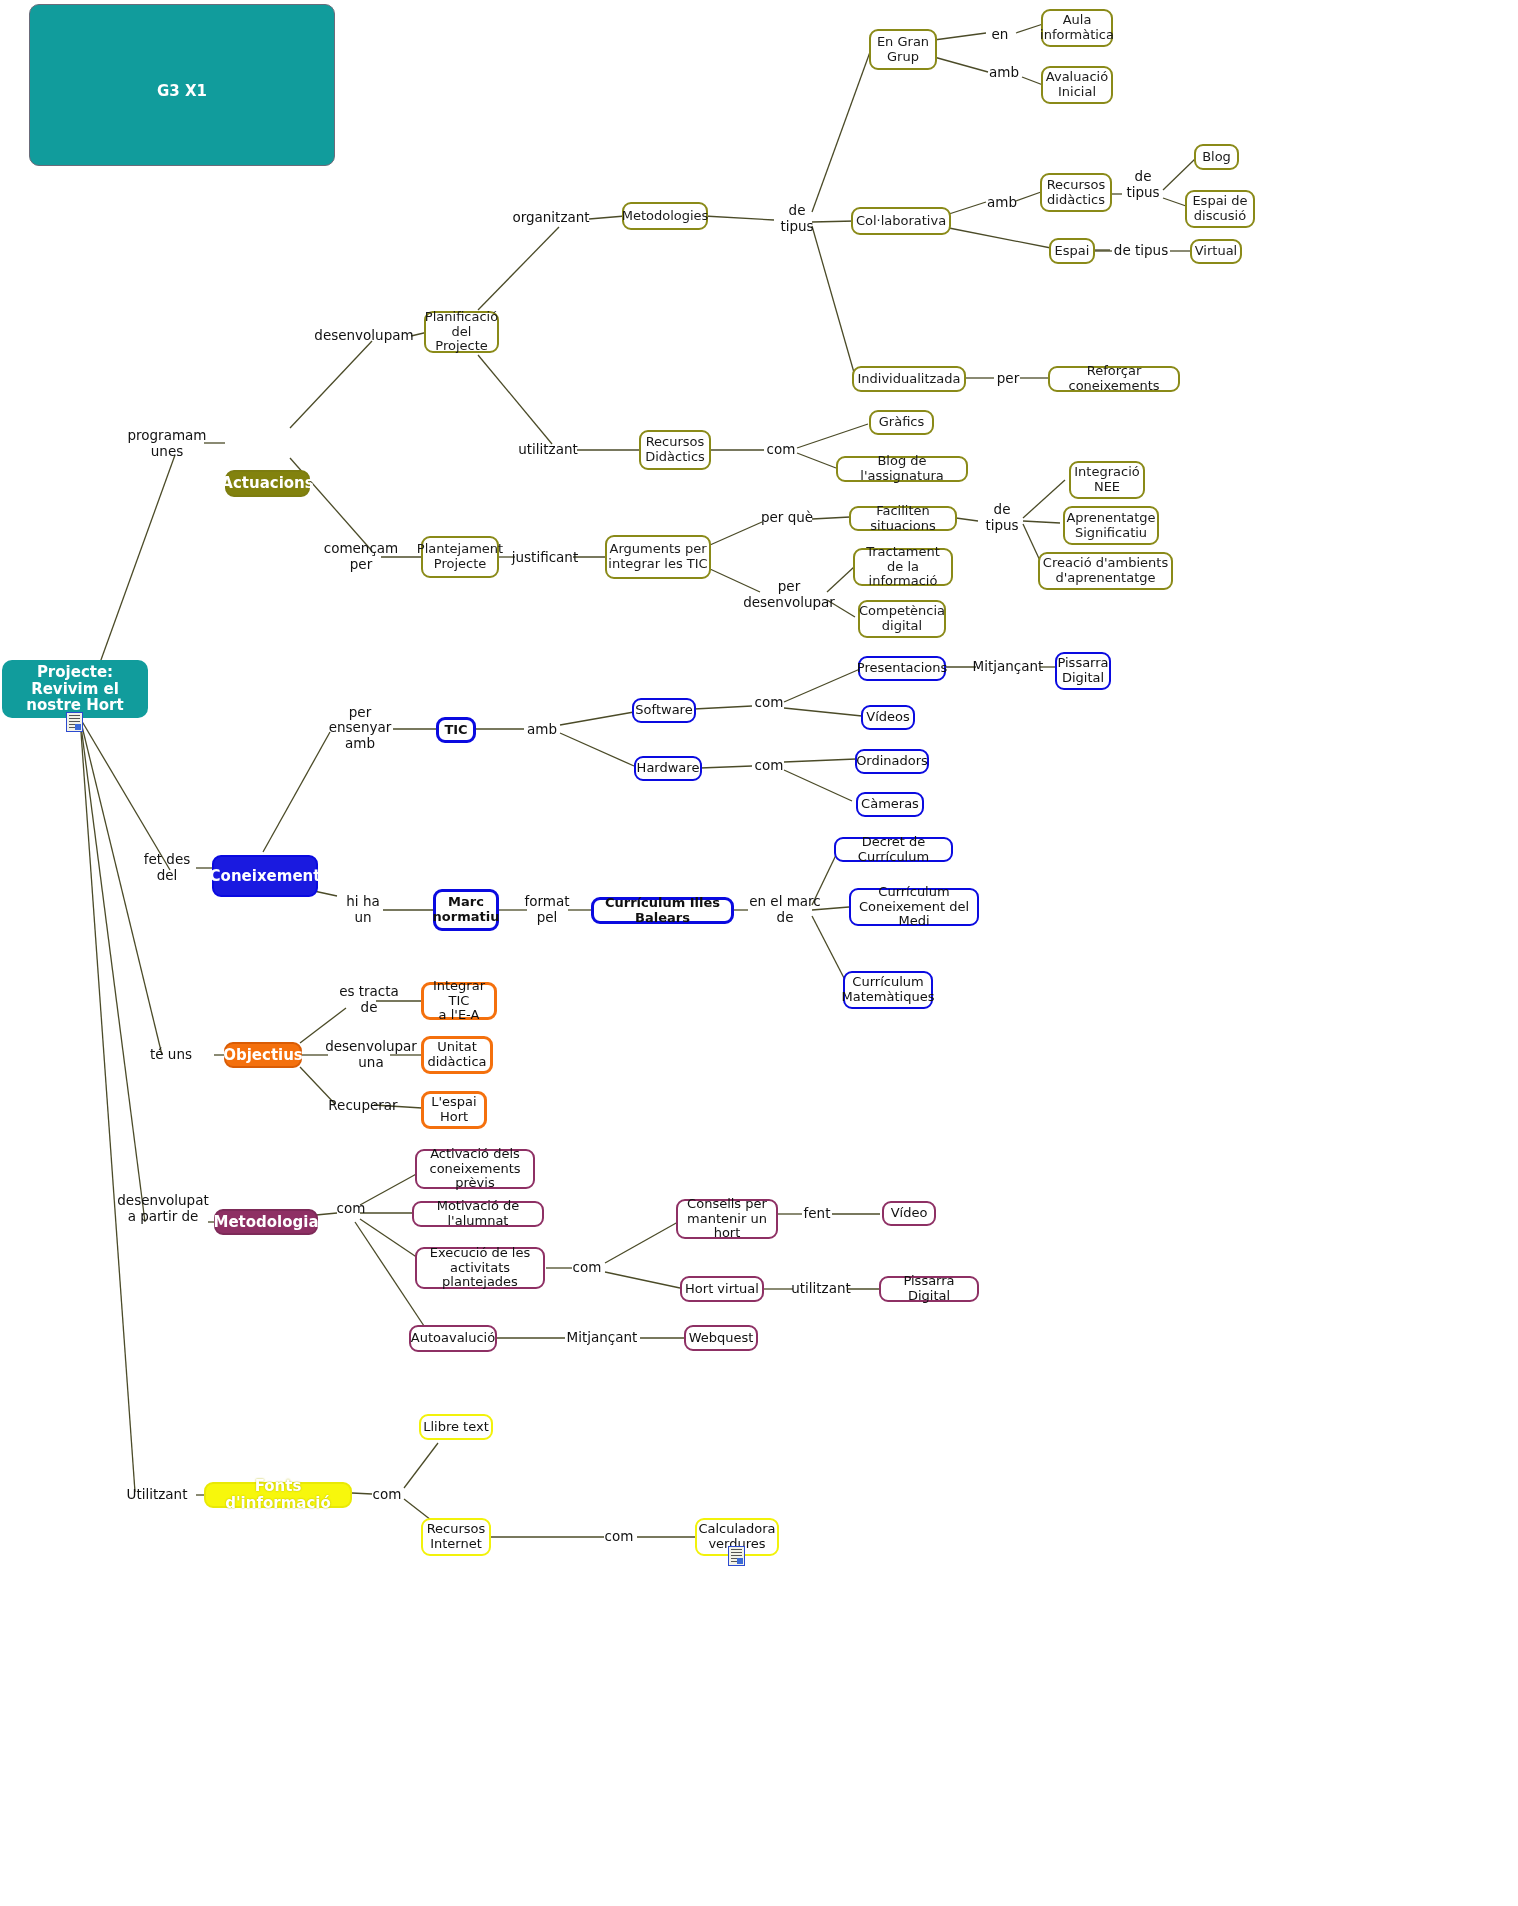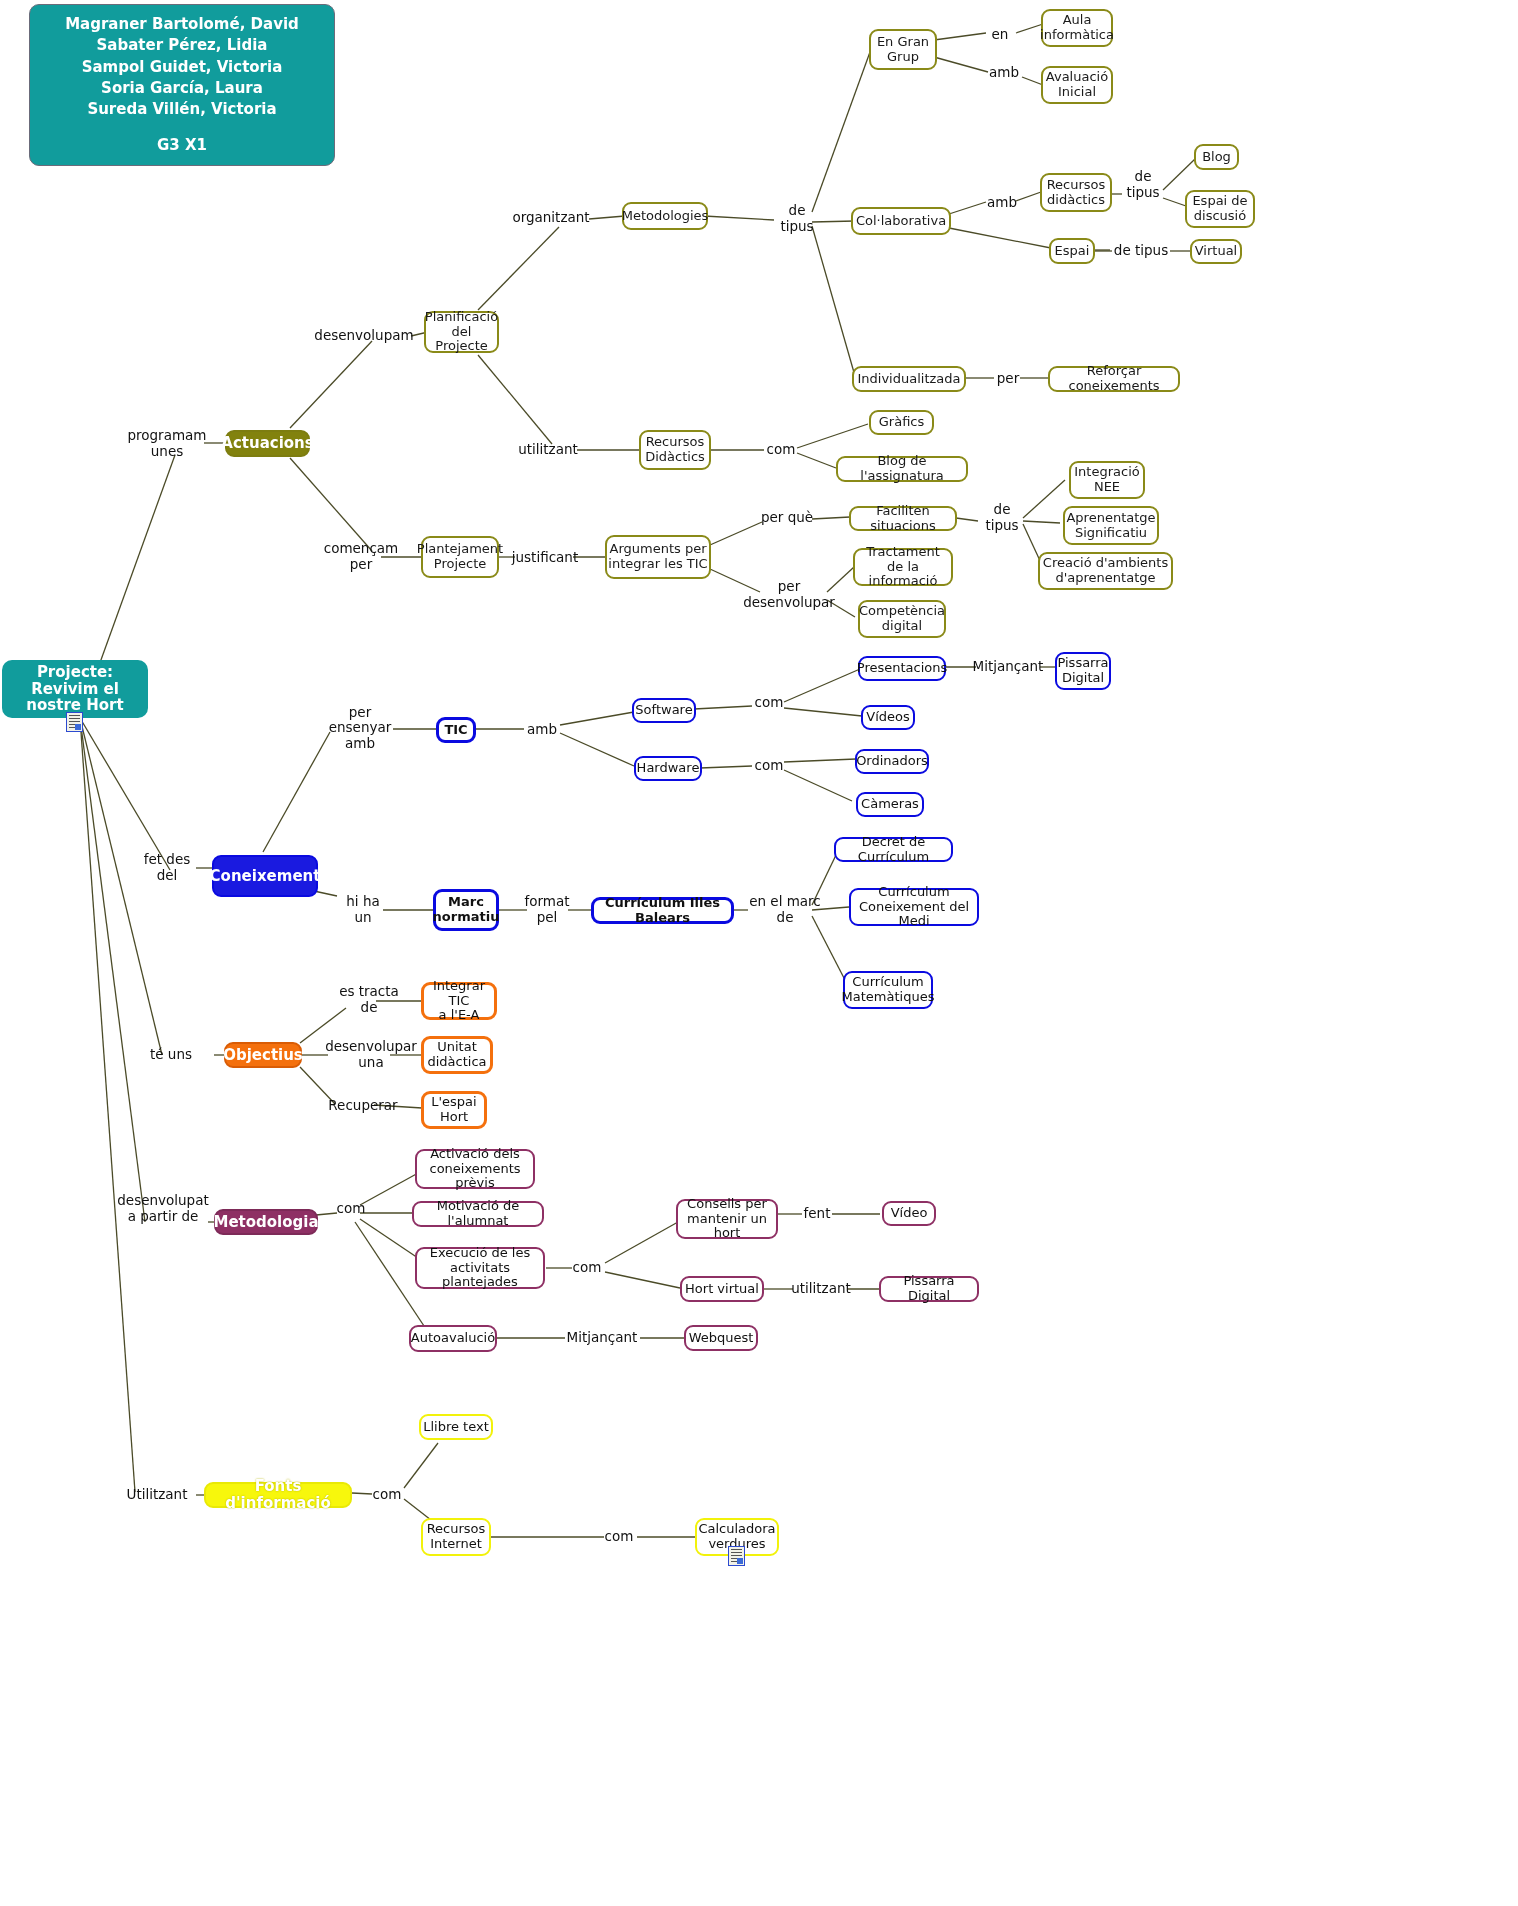--- a/index.html
+++ b/index.html
@@ -11,21 +11,21 @@
   .node{position:absolute;box-sizing:border-box;display:flex;align-items:center;
         justify-content:center;text-align:center;border-radius:9px;background:#fff;
         line-height:1.12;white-space:pre-line;}
   
   .elabel{position:absolute;box-sizing:border-box;display:flex;align-items:center;
           justify-content:center;text-align:center;color:#111;font-size:13.5px;
           line-height:1.15;white-space:pre-line;background:transparent;}
 
   
   .t-olive{border:2.5px solid #8a8a18;color:#1a1a1a;}
-  .t-olive-fill{border:2.5px solid #7d7d10;background:#82820e;color:#ffffff;font-weight:bold;}
+  .t-olive-fill{border:2.5px solid #7d7d10;background:#82820e;color:#ffffff;font-weight:bold;margin-top:40px;}
   .t-blue{border:3px solid #0a0ae0;color:#111;font-weight:bold;}
   .t-blue-thin{border:2.2px solid #0a0ae0;color:#111;}
   .t-blue-fill{border:2.5px solid #0a0ae0;background:#1a1ae0;color:#fff;font-weight:bold;}
   .t-orange{border:3.5px solid #f4700d;color:#111;}
   .t-orange-fill{border:2.5px solid #d95c05;background:#f4700d;color:#fff;font-weight:bold;}
   .t-plum{border:2.8px solid #8e3064;color:#111;}
   .t-plum-fill{border:2.5px solid #7d2a58;background:#8e3064;color:#fff;font-weight:bold;}
   .t-yellow{border:2.8px solid #f2f20a;color:#111;}
   .t-yellow-fill{border:2.5px solid #e9e905;background:#f7f70c;color:#ffffff;font-weight:bold;
                  text-shadow:0 0 2px #b5b500;}
@@ -190,25 +190,20 @@
       <path d="M352,1493 L372,1494"></path>
       <path d="M404,1488 L438,1443"></path>
       <path d="M404,1499 L440,1527"></path>
 
       <path d="M490,1537 L604,1537"></path>
       <path d="M637,1537 L698,1537"></path>
     </g>
   </svg>
 
   <div id="authors">
-    <span>Magraner Bartolomé, David
-Sabater Pérez, Lidia
-Sampol Guidet, Victoria
-Soria García, Laura
-Sureda Villén, Victoria</span>
     <span class="grp">G3 X1</span>
   </div>
 
   <div class="node t-teal" id="root">
     <span>Projecte:
 Revivim el nostre Hort</span>
   </div>
   <div class="doc-icon">
       <i></i>
       <b></b>

